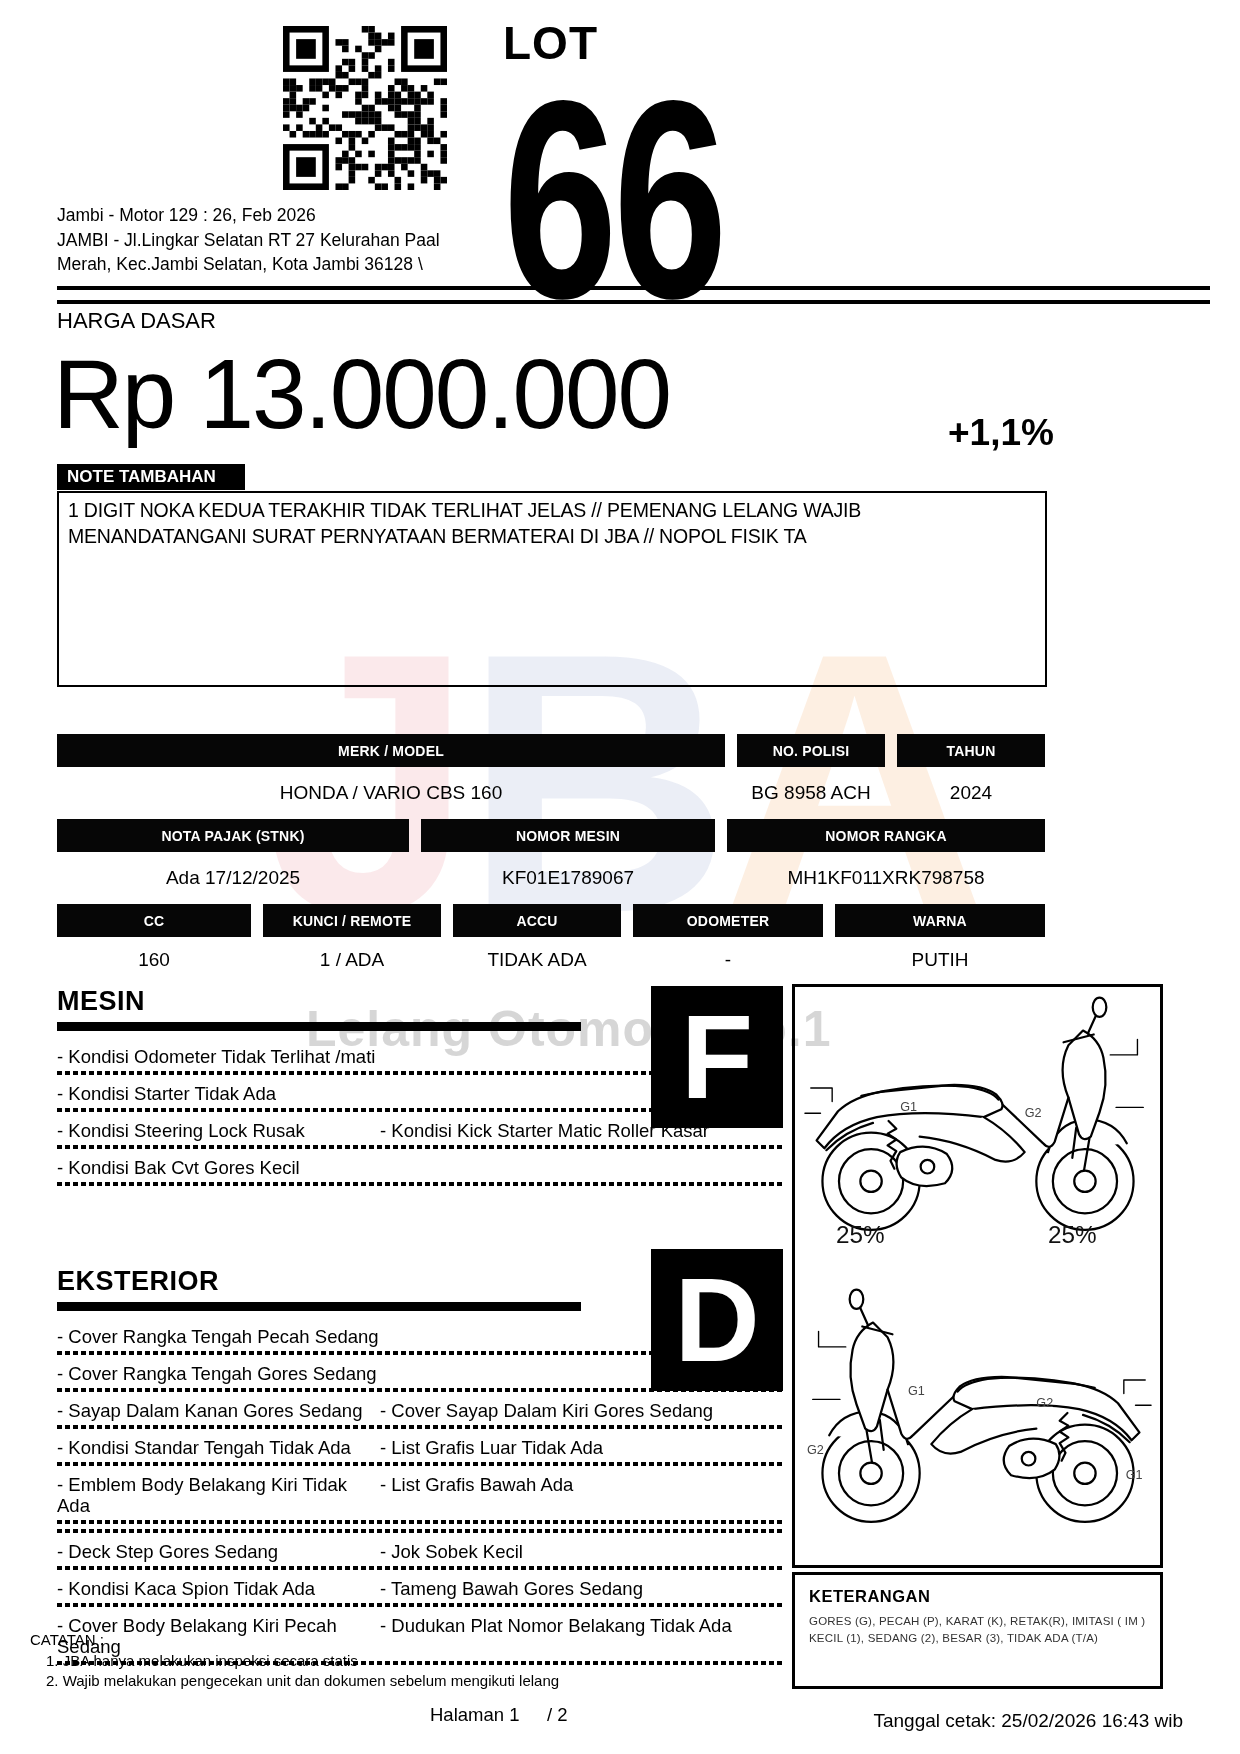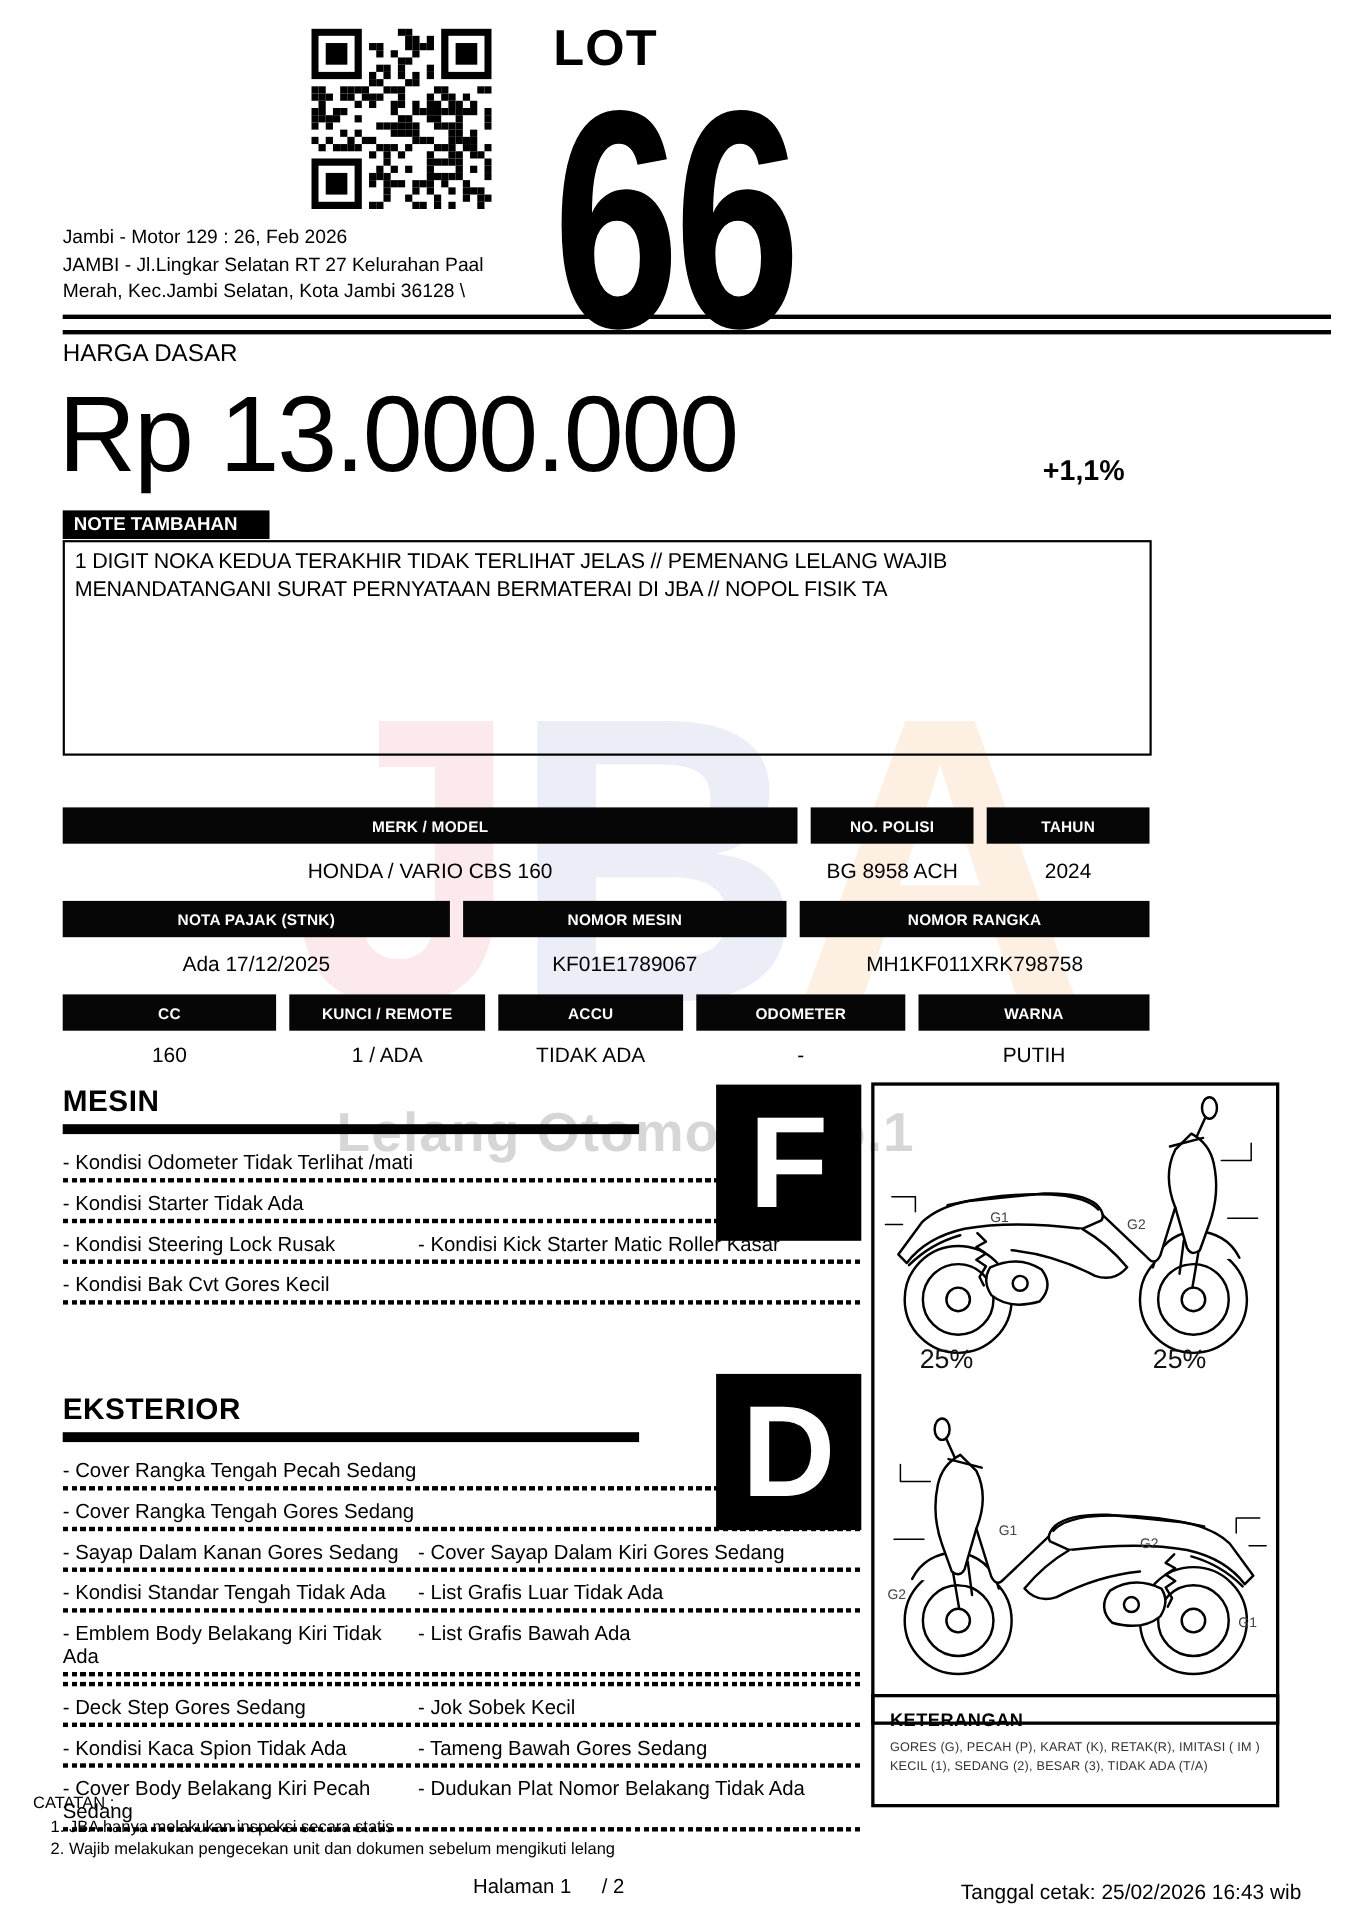--- a/index.html
+++ b/index.html
@@ -21,21 +21,21 @@
   .lot-block{left:503px;top:16px;}
   .lot-label{font-size:46px;font-weight:bold;letter-spacing:1px;}
   .lot-number{font-size:282px;font-weight:bold;line-height:0.82;margin-top:14px;
               transform:scaleX(0.73);transform-origin:left top;letter-spacing:-6px;}
   .address{left:57px;top:203px;font-size:17.5px;line-height:24.5px;}
   .dbl-rule{left:57px;top:286px;width:1153px;height:10px;border-top:4px solid #000;border-bottom:4px solid #000;}
 
   
   .harga-label{left:57px;top:308px;font-size:22px;}
   .harga-value{left:53px;top:338px;font-size:98px;letter-spacing:-2px;white-space:nowrap;}
-  .harga-change{left:948px;top:412px;font-size:26px;font-weight:bold;}
+  .harga-change{left:948px;top:412px;font-size:37px;font-weight:bold;}
 
   
   .note-label{left:57px;top:464px;width:178px;height:21px;background:#000;color:#fff;
               font-size:17px;font-weight:bold;padding:3px 0 2px 10px;}
   .note-box{left:57px;top:491px;width:968px;height:184px;border:2px solid #000;
             padding:4px 9px;font-size:19.5px;line-height:26px;letter-spacing:-0.2px;}
 
   
   .spec{left:57px;top:734px;width:988px;}
   .spec-headers,.spec-values{display:flex;column-gap:12px;}
@@ -58,21 +58,21 @@
   .lright{flex:1;}
   .dots{height:4px;margin:1px 0 5px 0;
         background:repeating-linear-gradient(90deg,#000 0 5px,transparent 5px 8px);}
   .grade{width:132px;height:142px;background:#000;color:#fff;display:flex;align-items:center;
          justify-content:center;font-size:118px;font-weight:bold;}
   .grade-f{left:651px;top:986px;}
   .grade-d{left:651px;top:1249px;}
 
   
   .panel{left:792px;top:984px;width:371px;height:584px;border:3px solid #000;box-sizing:border-box;}
-  .ketbox{left:792px;top:1540px;width:371px;height:103px;border:3px solid #000;box-sizing:border-box;
+  .ketbox{left:792px;top:1572px;width:371px;height:117px;border:3px solid #000;box-sizing:border-box;
           padding:12px 14px 0 14px;}
   .ket-title{font-size:16.5px;font-weight:bold;letter-spacing:0.5px;margin-bottom:7px;}
   .ket-line{font-size:11.5px;line-height:17px;color:#333;letter-spacing:0.2px;}
   .dg{position:absolute;left:8px;}
   .dg-top{top:4px;}
   .dg-bot{top:296px;}
   svg text{font-family:"Liberation Sans",sans-serif;}
 
   
   .catatan{left:30px;top:1630px;font-size:15px;line-height:20.5px;}

